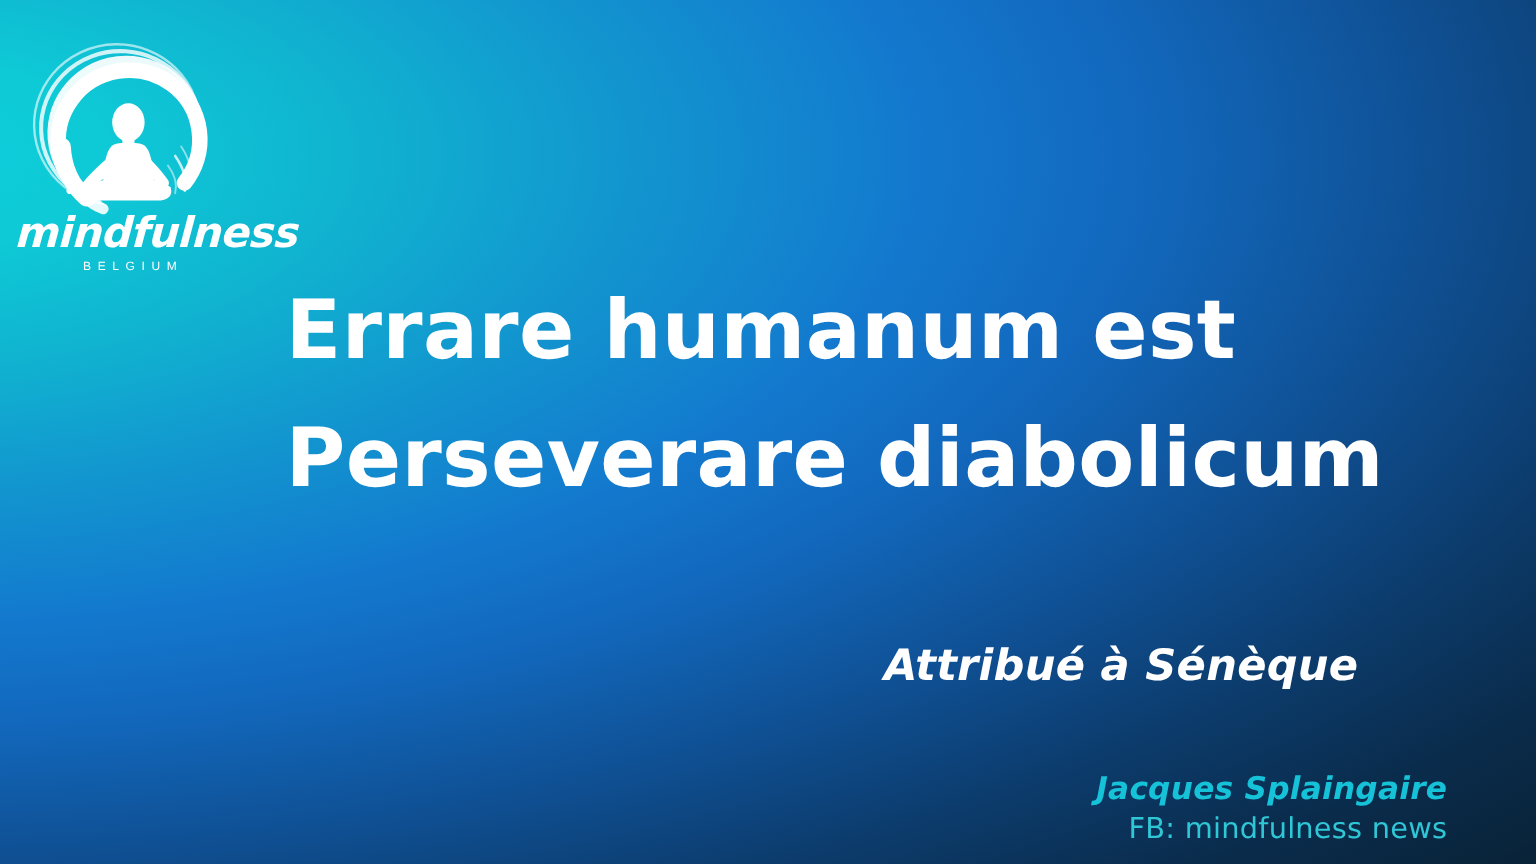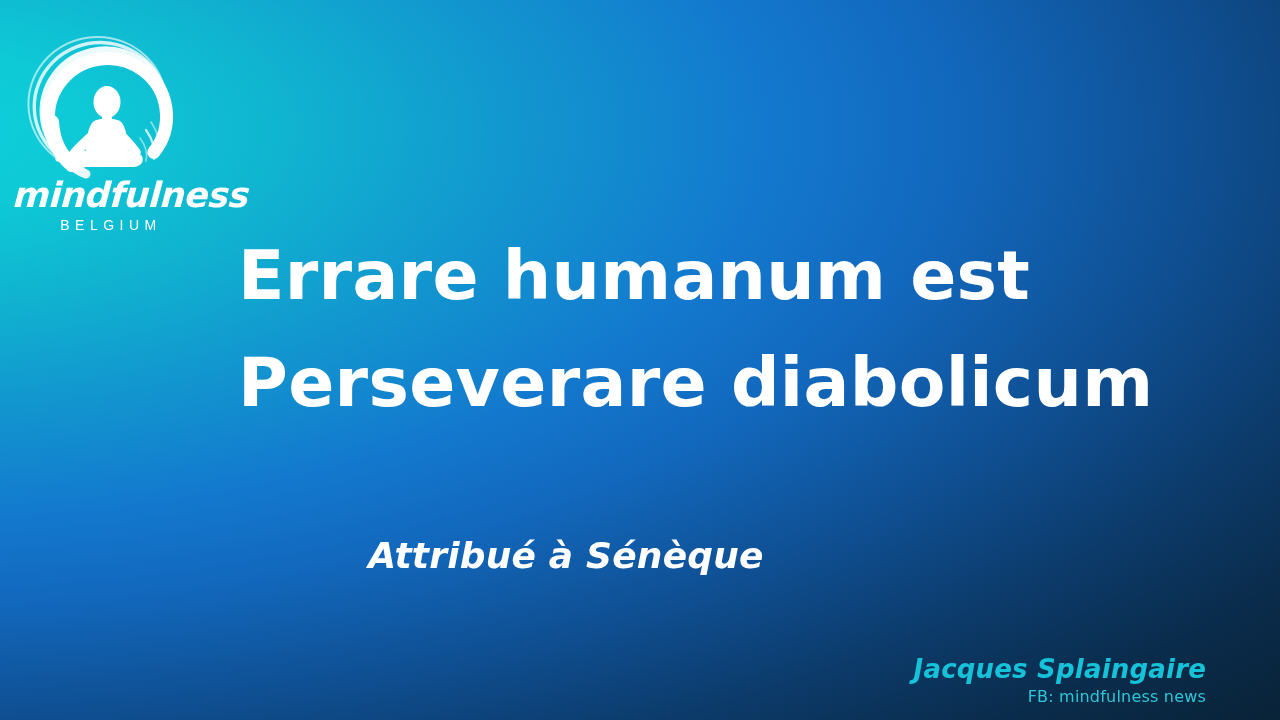--- a/index.html
+++ b/index.html
@@ -62,21 +62,21 @@
     font-style: italic;
     color: #ffffff;
     letter-spacing: -0.5px;
     line-height: 1;
     transform: skewX(-4deg);
   }
   .logo-sub {
     display: block;
     margin-top: 5px;
     font-family: "Liberation Sans", sans-serif;
-    font-size: 14px;
+    font-size: 10px;
     font-weight: 400;
     color: #ffffff;
     letter-spacing: 5.5px;
     line-height: 1;
     padding-left: 4px;
   }
 
   
   .title-block {
     position: absolute;
@@ -94,21 +94,21 @@
     letter-spacing: 0.3px;
     white-space: nowrap;
   }
 
   
   .attribution {
     position: absolute;
     left: 0;
     top: 535px;
     width: 1132px;
-    text-align: center;
+    text-align: right;
   }
   .attribution-text {
     font-family: "DejaVu Sans", "Liberation Sans", sans-serif;
     font-size: 36px;
     font-weight: 700;
     font-style: italic;
     color: #ffffff;
     letter-spacing: 0.2px;
   }
 
@@ -125,21 +125,21 @@
     font-size: 26px;
     font-weight: 700;
     font-style: italic;
     color: #16c2d8;
     line-height: 1.25;
     letter-spacing: 0.2px;
   }
   .credit-handle {
     display: block;
     font-family: "DejaVu Sans", "Liberation Sans", sans-serif;
-    font-size: 16px;
+    font-size: 24px;
     font-weight: 400;
     color: #2fc6d6;
     line-height: 1.4;
     letter-spacing: 0.2px;
   }
 </style>
 </head>
 <body>
 
 <div class="slide">

